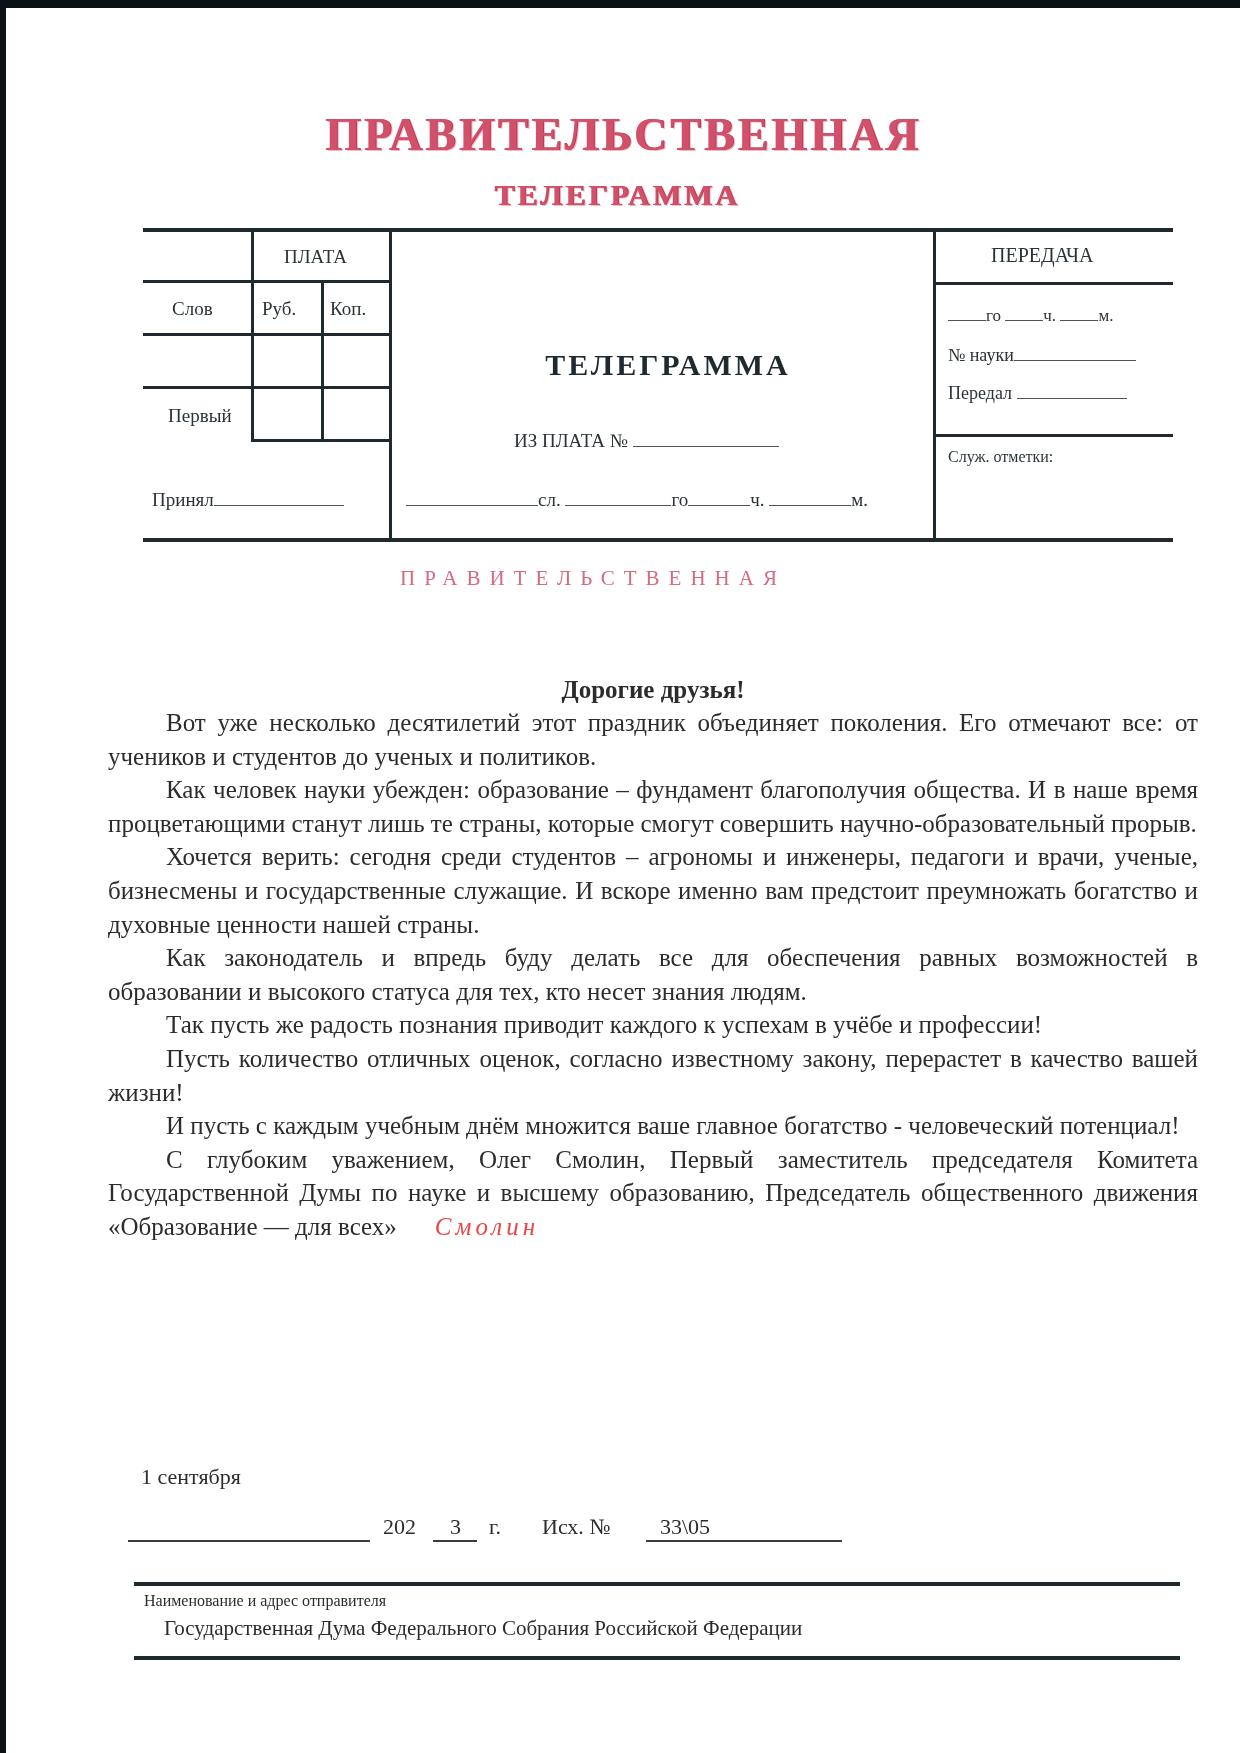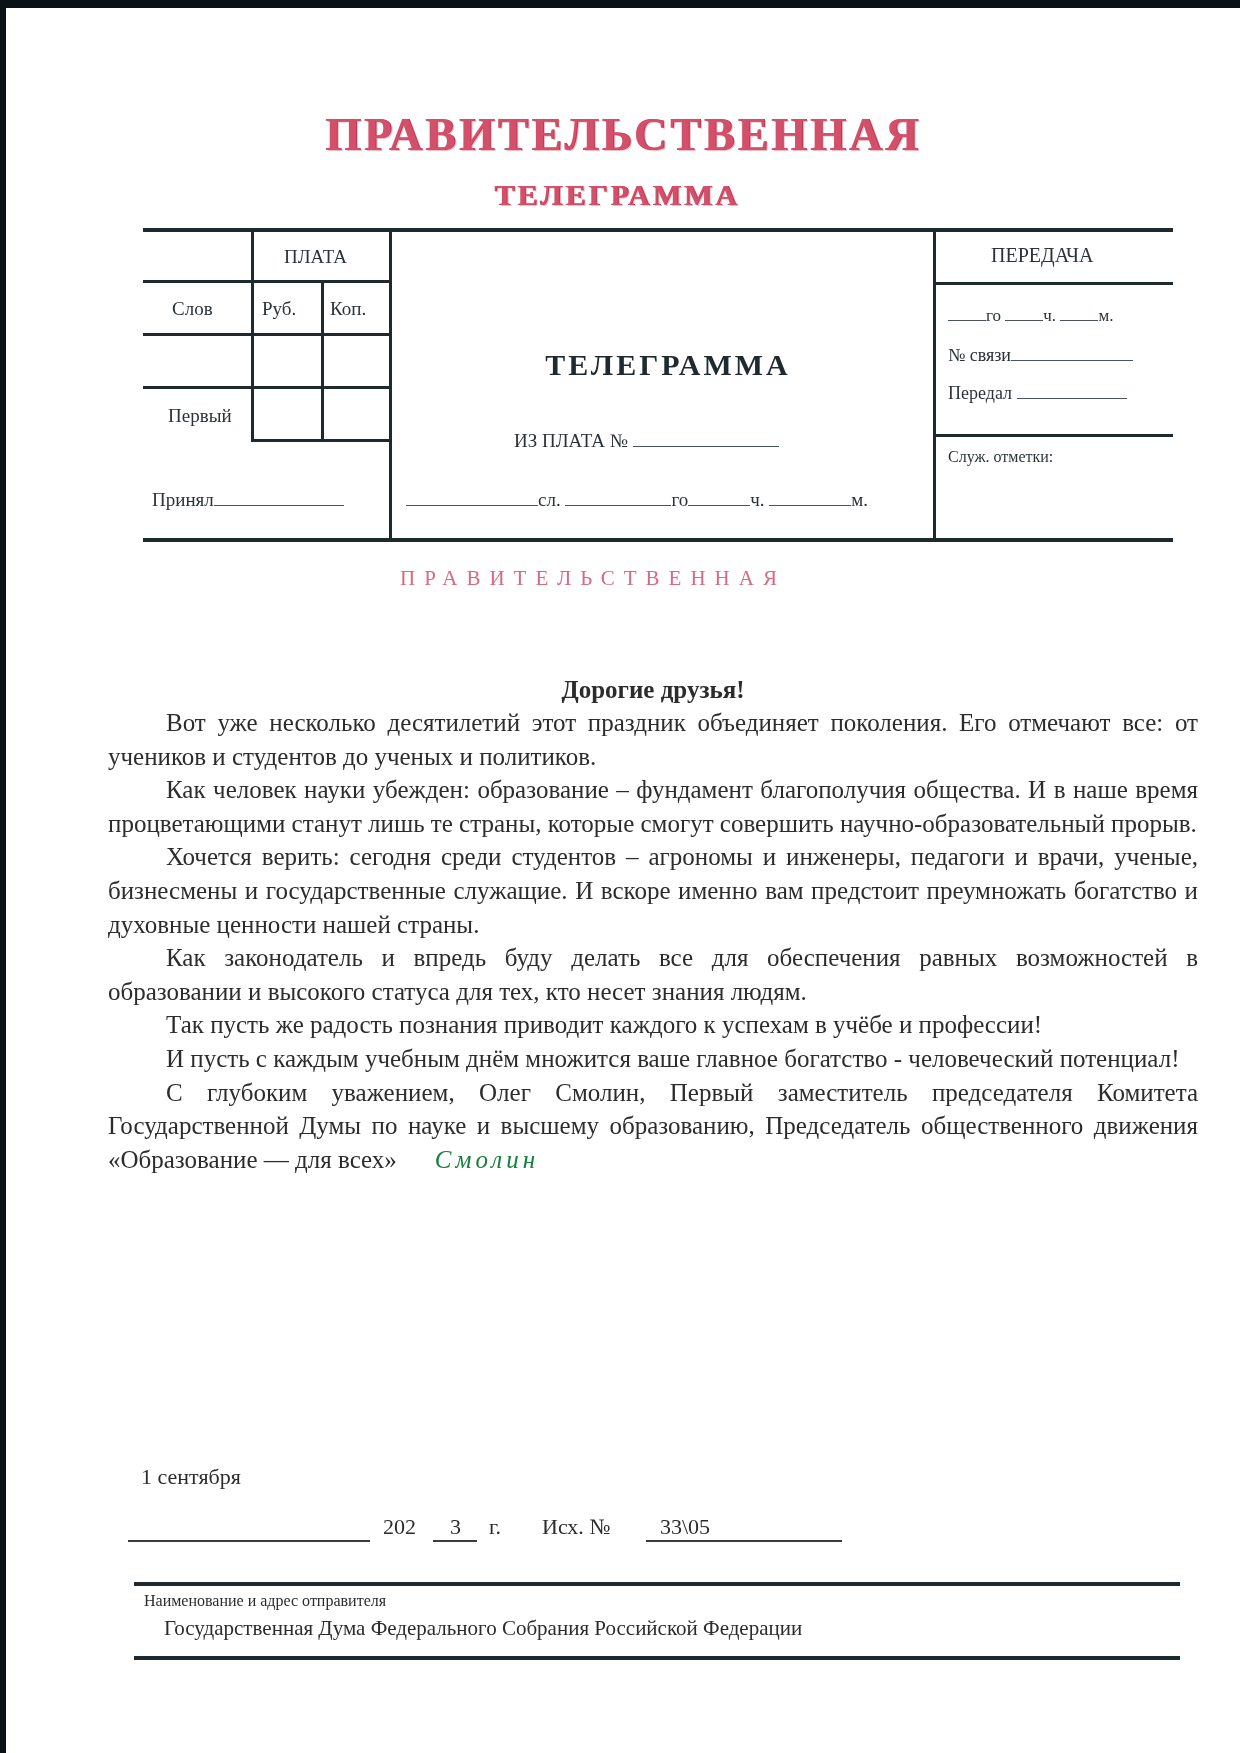--- a/index.html
+++ b/index.html
@@ -26,21 +26,21 @@
     .vl { width: 3px; }
     .form-text { position: absolute; font-size: 19px; color: #2a3438; white-space: nowrap; }
     .blank { display: inline-block; border-bottom: 1.5px solid #4a5458; height: 16px; vertical-align: baseline; }
     .tg { position: absolute; left: 387px; width: 550px; text-align: center; top: 340px; font-size: 30px; font-weight: bold; letter-spacing: 3px; color: #1f2a30; }
     .body-text {
       position: absolute; left: 102px; width: 1090px; top: 665px;
       font-size: 25px; line-height: 33.6px; color: #2c2c2c;
     }
     .body-text p { margin: 0; text-indent: 58px; text-align: justify; text-align-last: left; }
     .greeting { text-align: center; font-weight: bold; font-size: 25px; line-height: 33px; }
-    .sig { color: #15803d; font-style: italic; letter-spacing: 4px; margin-left: 38px; }
+    .sig { color: #ef4444; font-style: italic; letter-spacing: 4px; margin-left: 38px; }
     .foot-text { position: absolute; font-size: 22px; color: #2c2c2c; white-space: nowrap; }
     .uline { position: absolute; height: 1.5px; background: #3c3c3c; }
   </style>
 </head>
 <body>
 
 <div class="page">
 
   <div class="red-title t1">ПРАВИТЕЛЬСТВЕННАЯ</div>
   <div class="red-title t2">ТЕЛЕГРАММА</div>
@@ -78,37 +78,38 @@
     <span class="blank" style="width:82px;"></span><span>м.</span>
   </div>
 
   <div class="form-text" style="left:985px; top:236px; font-size:20px;">ПЕРЕДАЧА</div>
   <div class="form-text" style="left:942px; top:296px; font-size:17px;">
     <span class="blank" style="width:38px;"></span><span>го</span>
     <span class="blank" style="width:38px;"></span><span>ч.</span>
     <span class="blank" style="width:38px;"></span><span>м.</span>
   </div>
   <div class="form-text" style="left:942px; top:336px; font-size:18px;">
-    <span>№ связи</span><span class="blank" style="width:122px;"></span>
+    <span>№ науки</span><span class="blank" style="width:122px;"></span>
   </div>
   <div class="form-text" style="left:942px; top:374px; font-size:18px;">
     <span>Передал</span>
     <span class="blank" style="width:110px;"></span>
   </div>
   <div class="form-text" style="left:942px; top:440px; font-size:16px;">Служ. отметки:</div>
 
   <div class="red-title t3">ПРАВИТЕЛЬСТВЕННАЯ</div>
 
   <div class="body-text">
     <div class="greeting">Дорогие друзья!</div>
     <p>Вот уже несколько десятилетий этот праздник объединяет поколения. Его отмечают все: от учеников и студентов до ученых и политиков.</p>
     <p>Как человек науки убежден: образование – фундамент благополучия общества.  И в наше время процветающими станут лишь те страны, которые смогут совершить научно-образовательный прорыв.</p>
     <p>Хочется верить: сегодня среди студентов – агрономы и инженеры, педагоги и врачи, ученые, бизнесмены и государственные служащие. И вскоре именно вам предстоит преумножать богатство и духовные ценности нашей страны.</p>
     <p>Как законодатель и впредь буду делать все для обеспечения равных возможностей в образовании и высокого статуса для тех, кто несет знания людям.</p>
     <p>Так пусть же радость познания приводит каждого к успехам в учёбе и профессии!</p>
+    <p>Пусть количество отличных оценок, согласно известному закону, перерастет в качество вашей жизни!</p>
     <p>И пусть с каждым учебным днём множится ваше главное богатство - человеческий потенциал!</p>
     <p><span>С глубоким уважением, Олег Смолин, Первый заместитель председателя Комитета Государственной Думы по науке и высшему образованию, Председатель общественного движения «Образование — для всех»</span><span class="sig">Смолин</span></p>
   </div>
 
   <div class="foot-text" style="left:135px; top:1456px;">1 сентября</div>
   <div class="uline" style="left:122px; top:1532px; width:242px;"></div>
   <div class="foot-text" style="left:377px; top:1506px;font-family:Liberation Serif, serif;">202</div>
   <div class="foot-text" style="left:444px; top:1506px;">3</div>
   <div class="uline" style="left:427px; top:1532px; width:44px;"></div>
   <div class="foot-text" style="left:483px; top:1506px;">г.</div>

